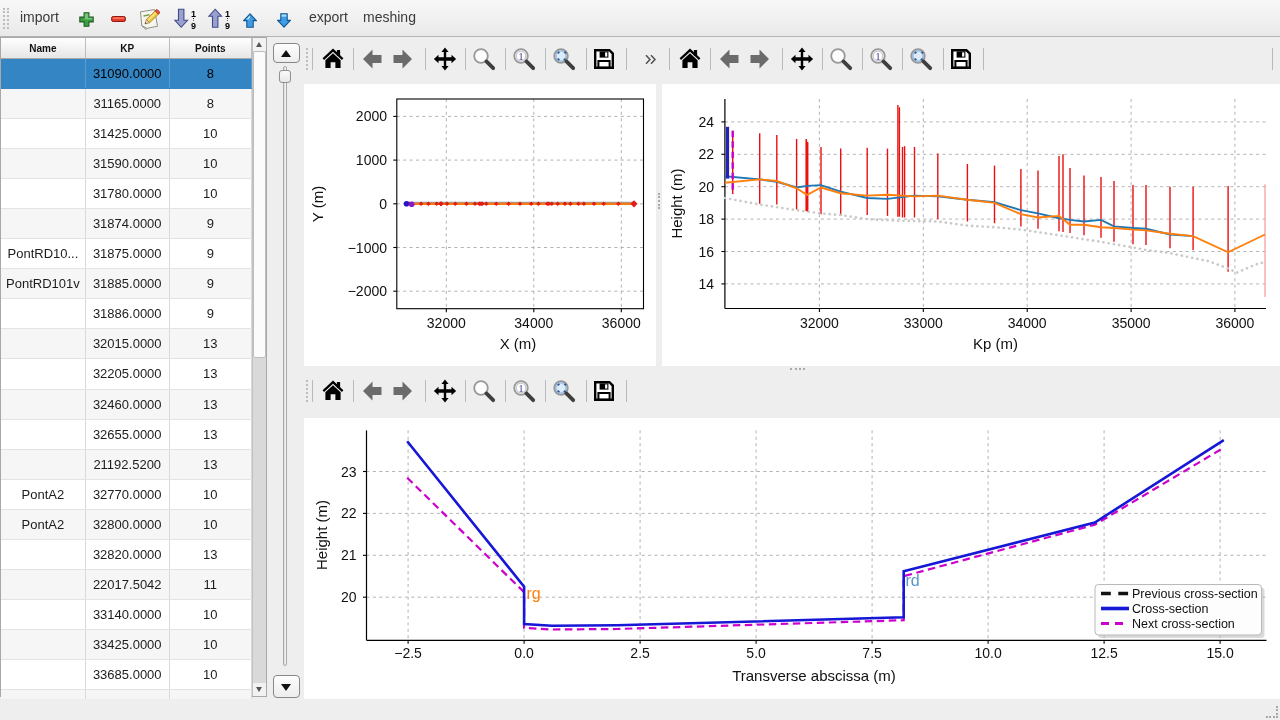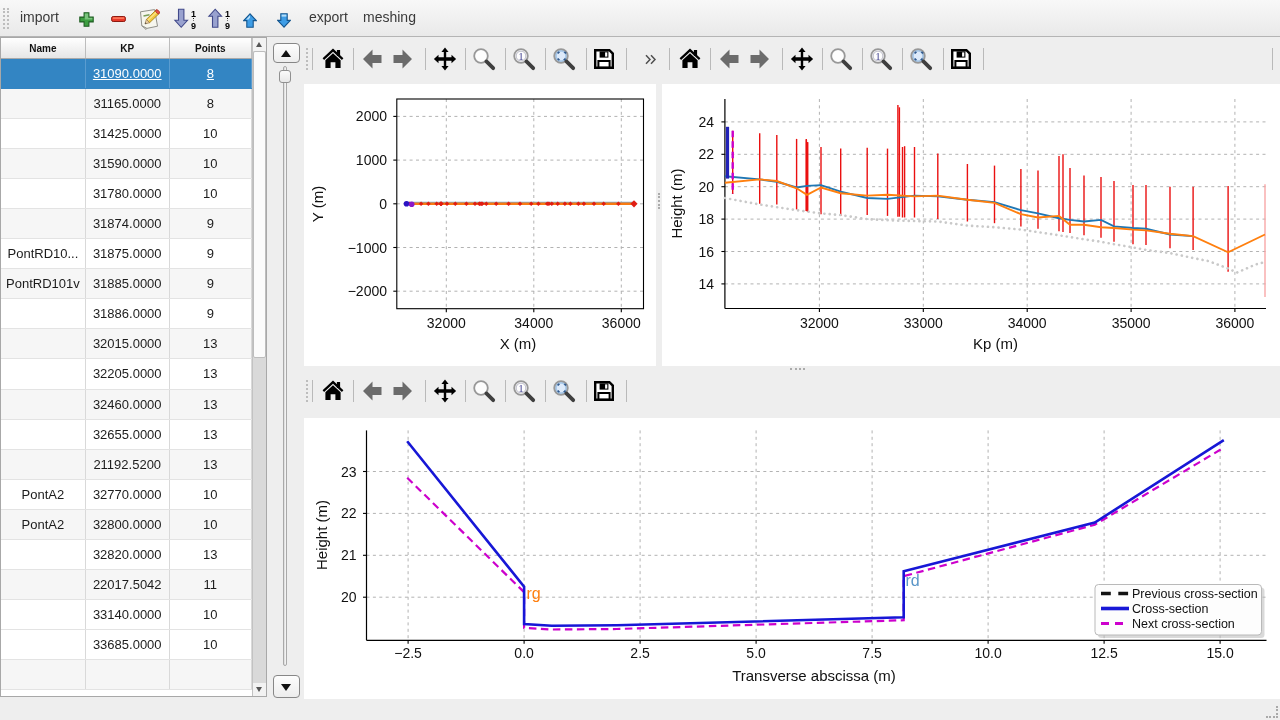--- a/index.html
+++ b/index.html
@@ -18,21 +18,21 @@
 .handle { position:absolute; width:3px; border-left:2px dotted #bdbdbd; }
 
 #tablewrap { position:absolute; left:0; top:37px; width:266.5px; height:660px;
   border:1px solid #a8a8a8; background:#fff; }
 table { border-collapse:collapse; width:251px; table-layout:fixed; }
 th { height:20.5px; background:linear-gradient(#ffffff,#e6e6e6); border-right:1px solid #bdbdbd;
   border-bottom:1px solid #a9a9a9; font-size:10px; color:#111; font-weight:bold; }
 td { height:30.05px; text-align:center; font-size:13px; color:#1c1c1c;
   border-right:1px solid #d9d9d9; border-bottom:1px solid #e3e3e3; overflow:hidden; white-space:nowrap; }
 tr.odd td { background:#f6f6f6; }
-tr.sel td { background:#3385c3; color:#ffffff; border-right:1px solid #5a9cd0; border-bottom:1px solid #3385c3;text-decoration:underline; }
+tr.sel td { background:#3385c3; color:#000000; border-right:1px solid #5a9cd0; border-bottom:1px solid #3385c3; }
 .c1 { width:84px; } .c2 { width:83.5px;margin-left:48px; } .c3 { width:82px; }
 
 #tsb { position:absolute; right:0; top:0; width:14px; height:658px; background:#d9d9d9; border-left:1px solid #c2c2c2; }
 #tsb .btn { position:absolute; left:0; width:13px; height:13px; background:#f2f2f2; }
 #tsb .thumb { position:absolute; left:0px; top:13px; width:13px; height:307px;
   background:#fbfbfb; border:1px solid #bdbdbd; border-radius:2px; }
 .arr { width:0; height:0; position:absolute; }
 
 .sbtn { position:absolute; width:27px; height:20px; background:linear-gradient(#fdfdfd,#ededed);
   border:1px solid #878787; border-radius:4px; }
@@ -205,20 +205,25 @@
           <td class="c3">13</td>
         </tr>
 <tr class="odd">
           <td class="c1"></td>
           <td class="c2">22017.5042</td>
           <td class="c3">11</td>
         </tr>
 <tr class="">
           <td class="c1"></td>
           <td class="c2">33140.0000</td>
+          <td class="c3">10</td>
+        </tr>
+<tr class="odd">
+          <td class="c1"></td>
+          <td class="c2">33425.0000</td>
           <td class="c3">10</td>
         </tr>
 <tr class="">
           <td class="c1"></td>
           <td class="c2">33685.0000</td>
           <td class="c3">10</td>
         </tr>
 <tr class="odd">
           <td class="c1"></td>
           <td class="c2"></td>

